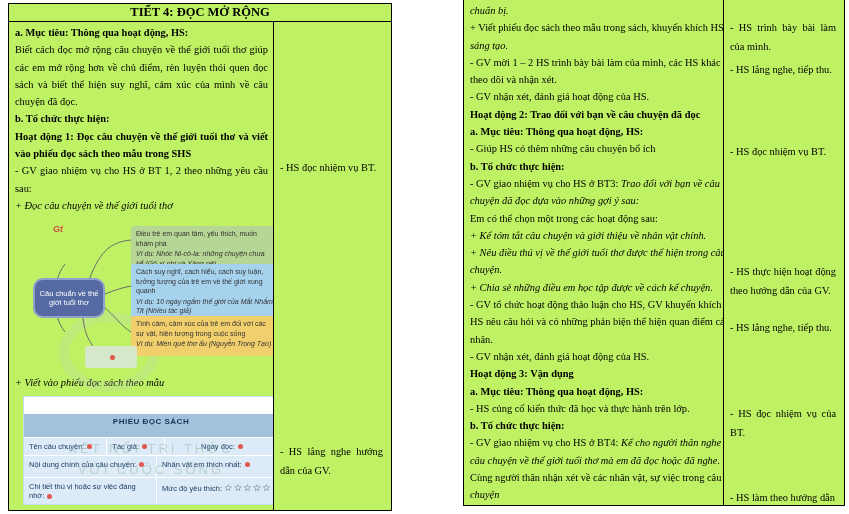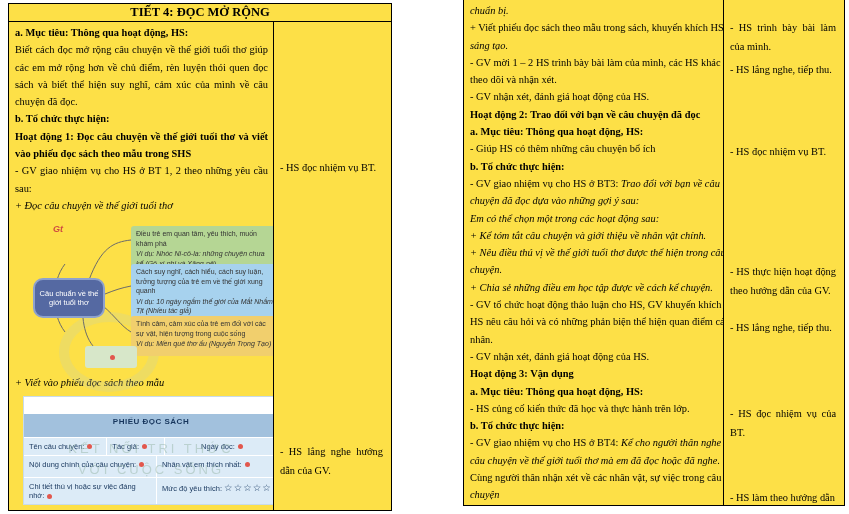--- a/index.html
+++ b/index.html
@@ -1,18 +1,18 @@
 <!DOCTYPE html>
 <html style="--node_bg: #5569a2; --node_border: #8ea2cd; --branch_green: #b5d694; --branch_blue: #a7d2ee; --branch_yellow: #f1cf6d; --branch_mini: #d7e7c9; --bullet_red: #e2574d; --sheet_header: #a2c1dd; --sheet_row: #dcebf7; --sheet_text: #17365d; --figure_label: #cf4a41; --watermark: #9ab8ab;"><head>
 <meta charset="utf-8">
 <style>
   html,body{margin:0;padding:0;background:#fff;}
   .canvas{position:relative;width:849px;height:514px;background:#fff;overflow:hidden;
           font-family:"Liberation Serif", serif;color:#000;}
-  .tbl{position:absolute;border:1px solid #000;box-sizing:border-box;background:#fde047;}
+  .tbl{position:absolute;border:1px solid #000;box-sizing:border-box;background:#bef264;}
   .tbl-left{left:8px;top:3px;width:384px;height:508px;}
   .tbl-right{left:463px;top:0;width:382px;height:506px;border-top:none;}
   .tbl-title{height:17px;border-bottom:1px solid #000;text-align:center;font-weight:bold;
              font-size:12.5px;line-height:16px;}
   .tbl-body{display:flex;height:calc(100% - 18px);}
   .tbl-right .tbl-body{height:100%;}
   .col{box-sizing:border-box;overflow:hidden;}
   .col.gv{border-right:1px solid #000;padding:2px 5px 0 6px;}
   .tbl-left .col.gv{width:265px;}
   .tbl-right .col.gv{width:260px;}
@@ -174,21 +174,21 @@
             <div class="line"><span style="font-style: italic;">sáng tạo.</span></div>
             <div class="line just"><span>- GV mời 1 – 2 HS trình bày bài làm của mình, các HS khác</span></div>
             <div class="line"><span>theo dõi và nhận xét.</span></div>
             <div class="line"><span>- GV nhận xét, đánh giá hoạt động của HS.</span></div>
             <div class="line"><span style="font-weight: bold;">Hoạt động 2: Trao đổi với bạn về câu chuyện đã đọc</span></div>
             <div class="line"><span style="font-weight: bold;">a. Mục tiêu: Thông qua hoạt động, HS:</span></div>
             <div class="line"><span>- Giúp HS có thêm những câu chuyện bổ ích</span></div>
             <div class="line"><span style="font-weight: bold;">b. Tổ chức thực hiện:</span></div>
             <div class="line just"><span>- GV giao nhiệm vụ cho HS ở BT3: </span><span style="font-style: italic;">Trao đổi với bạn về câu</span></div>
             <div class="line"><span style="font-style: italic;">chuyện đã đọc dựa vào những gợi ý sau:</span></div>
-            <div class="line"><span style="font-style: italic;">Em có thể chọn một trong các hoạt động sau:</span></div>
+            <div class="line"><span style="">Em có thể chọn một trong các hoạt động sau:</span></div>
             <div class="line"><span style="font-style: italic;">+ Kể tóm tắt câu chuyện và giới thiệu về nhân vật chính.</span></div>
             <div class="line just"><span style="font-style: italic;">+ Nêu điều thú vị về thế giới tuổi thơ được thể hiện trong câu</span></div>
             <div class="line"><span style="font-style: italic;">chuyện.</span></div>
             <div class="line"><span style="font-style: italic;">+ Chia sẻ những điều em học tập được về cách kể chuyện.</span></div>
             <div class="line just"><span>- GV tổ chức hoạt động thảo luận cho HS, GV khuyến khích</span></div>
             <div class="line just"><span>HS nêu câu hỏi và có những phản biện thể hiện quan điểm cá</span></div>
             <div class="line"><span>nhân.</span></div>
             <div class="line"><span>- GV nhận xét, đánh giá hoạt động của HS.</span></div>
             <div class="line"><span style="font-weight: bold;">Hoạt động 3: Vận dụng</span></div>
             <div class="line"><span style="font-weight: bold;">a. Mục tiêu: Thông qua hoạt động, HS:</span></div>

